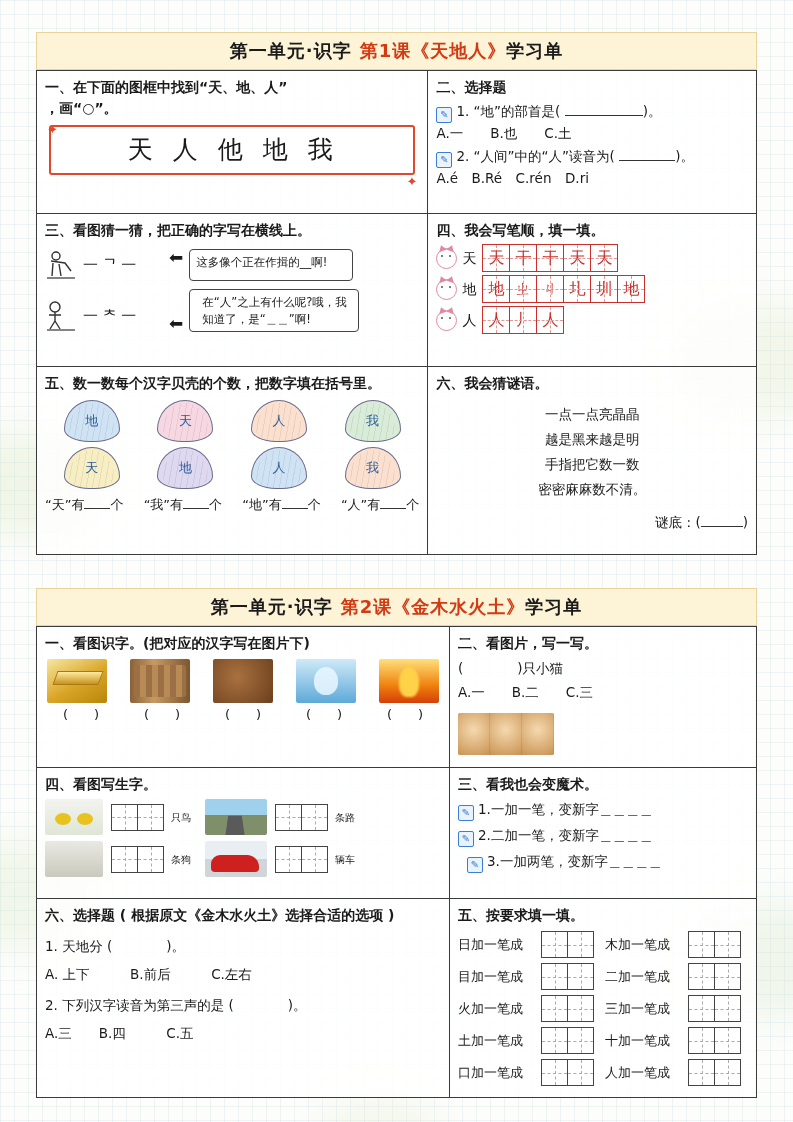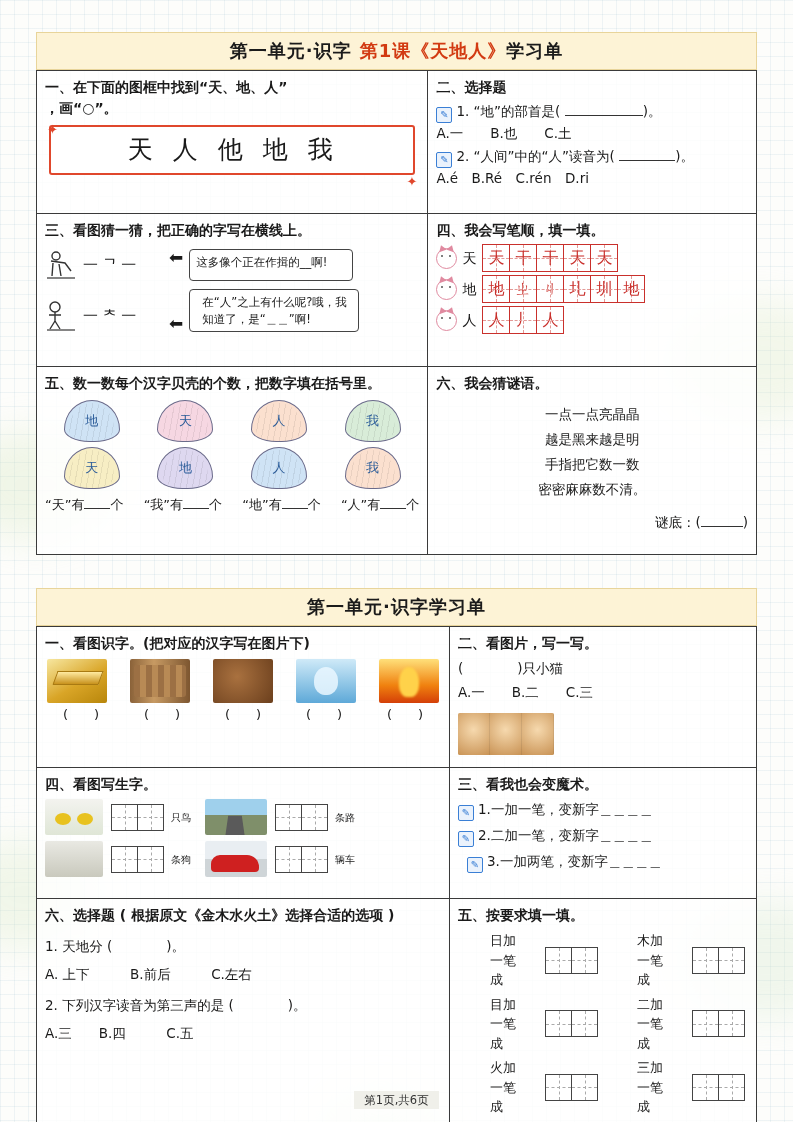--- a/index.html
+++ b/index.html
@@ -190,21 +190,21 @@
   .p-car{background:linear-gradient(180deg,#e9eef2 50%,#cfd5d8 50%);}
   .p-car:after{content:"";position:absolute;left:6px;top:14px;width:48px;height:17px;background:#cf2020;border-radius:9px 12px 4px 4px;}
   .catfaces{position:absolute;inset:0;display:flex;}
   .catfaces span{flex:1;background:radial-gradient(circle at 50% 40%,#f6d9ae,#c99355);border-right:1px solid rgba(0,0,0,.08);}
 
   .brackets{display:flex;justify-content:space-between;font-size:13px;margin:2px 6px 0;}
   .brackets span{width:60px;text-align:center;}
 
   
   .fillrow{display:flex;align-items:center;gap:4px;margin:5px 0;font-size:13px;}
-  .fillrow .half{display:flex;align-items:center;gap:14px;width:50%;margin-left:32px;}
+  .fillrow .half{display:flex;align-items:center;gap:14px;width:50%;}
 
   .footer{
     position:absolute;left:0;right:0;bottom:14px;text-align:center;
     font-size:11.5px;color:#333;
   }
   .footer span{background:#f0f0ea;padding:2px 10px;border:0;}
   .small{font-size:10px;}
 </style>
 </head>
 <body>
@@ -421,20 +421,21 @@
         </td>
       </tr>
     </tbody>
       </table>
   </div>
 
   <div class="sheet" style="top:588px;">
 
     <div class="banner">
       <span class="t1">第一单元·识字</span>
+      <span class="t2">第2课《金木水火土》</span>
       <span class="t3">学习单</span>
     </div>
 
     <table class="grid">
 
       <tbody>
           <tr>
         <td rowspan="1" style="width:55%;height:128px;">
           <div class="qtitle">一、看图识字。(把对应的汉字写在图片下)</div>
           <div class="photorow">
@@ -599,16 +600,13 @@
                     <span class="tzb"></span>
                   </span>
                 </span>
           </div>
         </td>
       </tr>
     </tbody>
       </table>
   </div>
 
-  <div class="footer">
-    <span>第1页,共6页</span>
-  </div>
 </div>
 
 </body></html>

